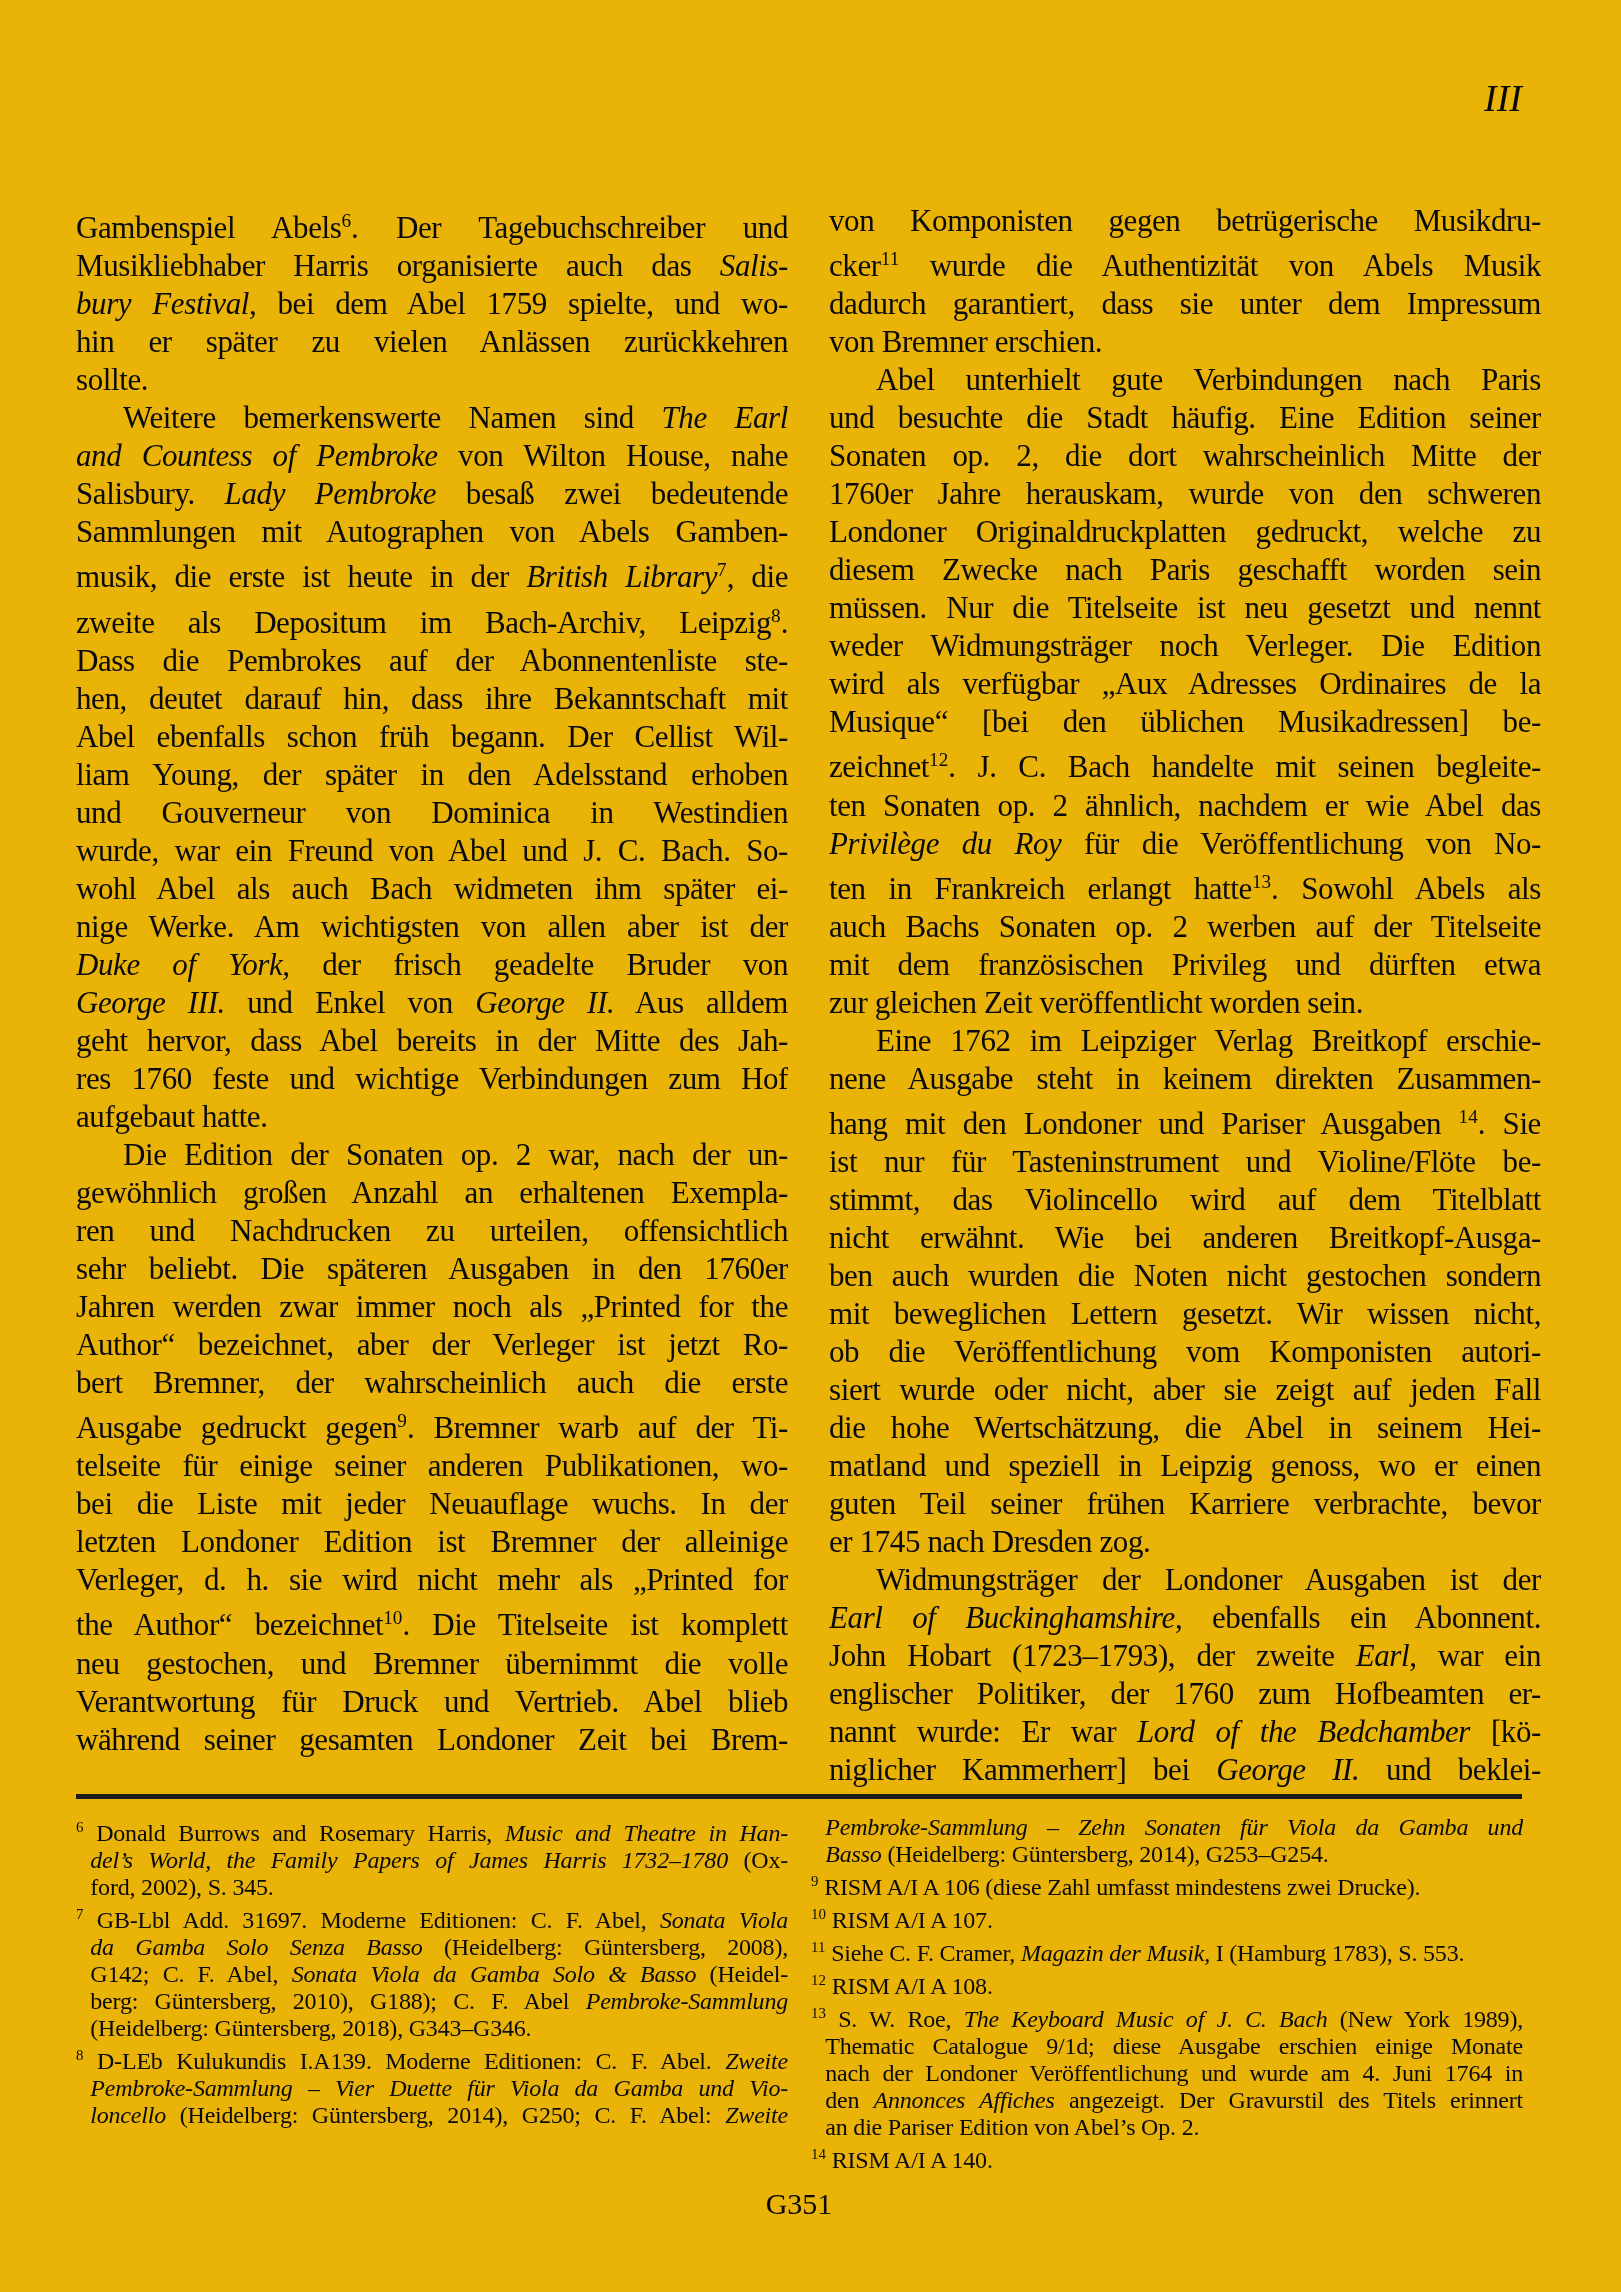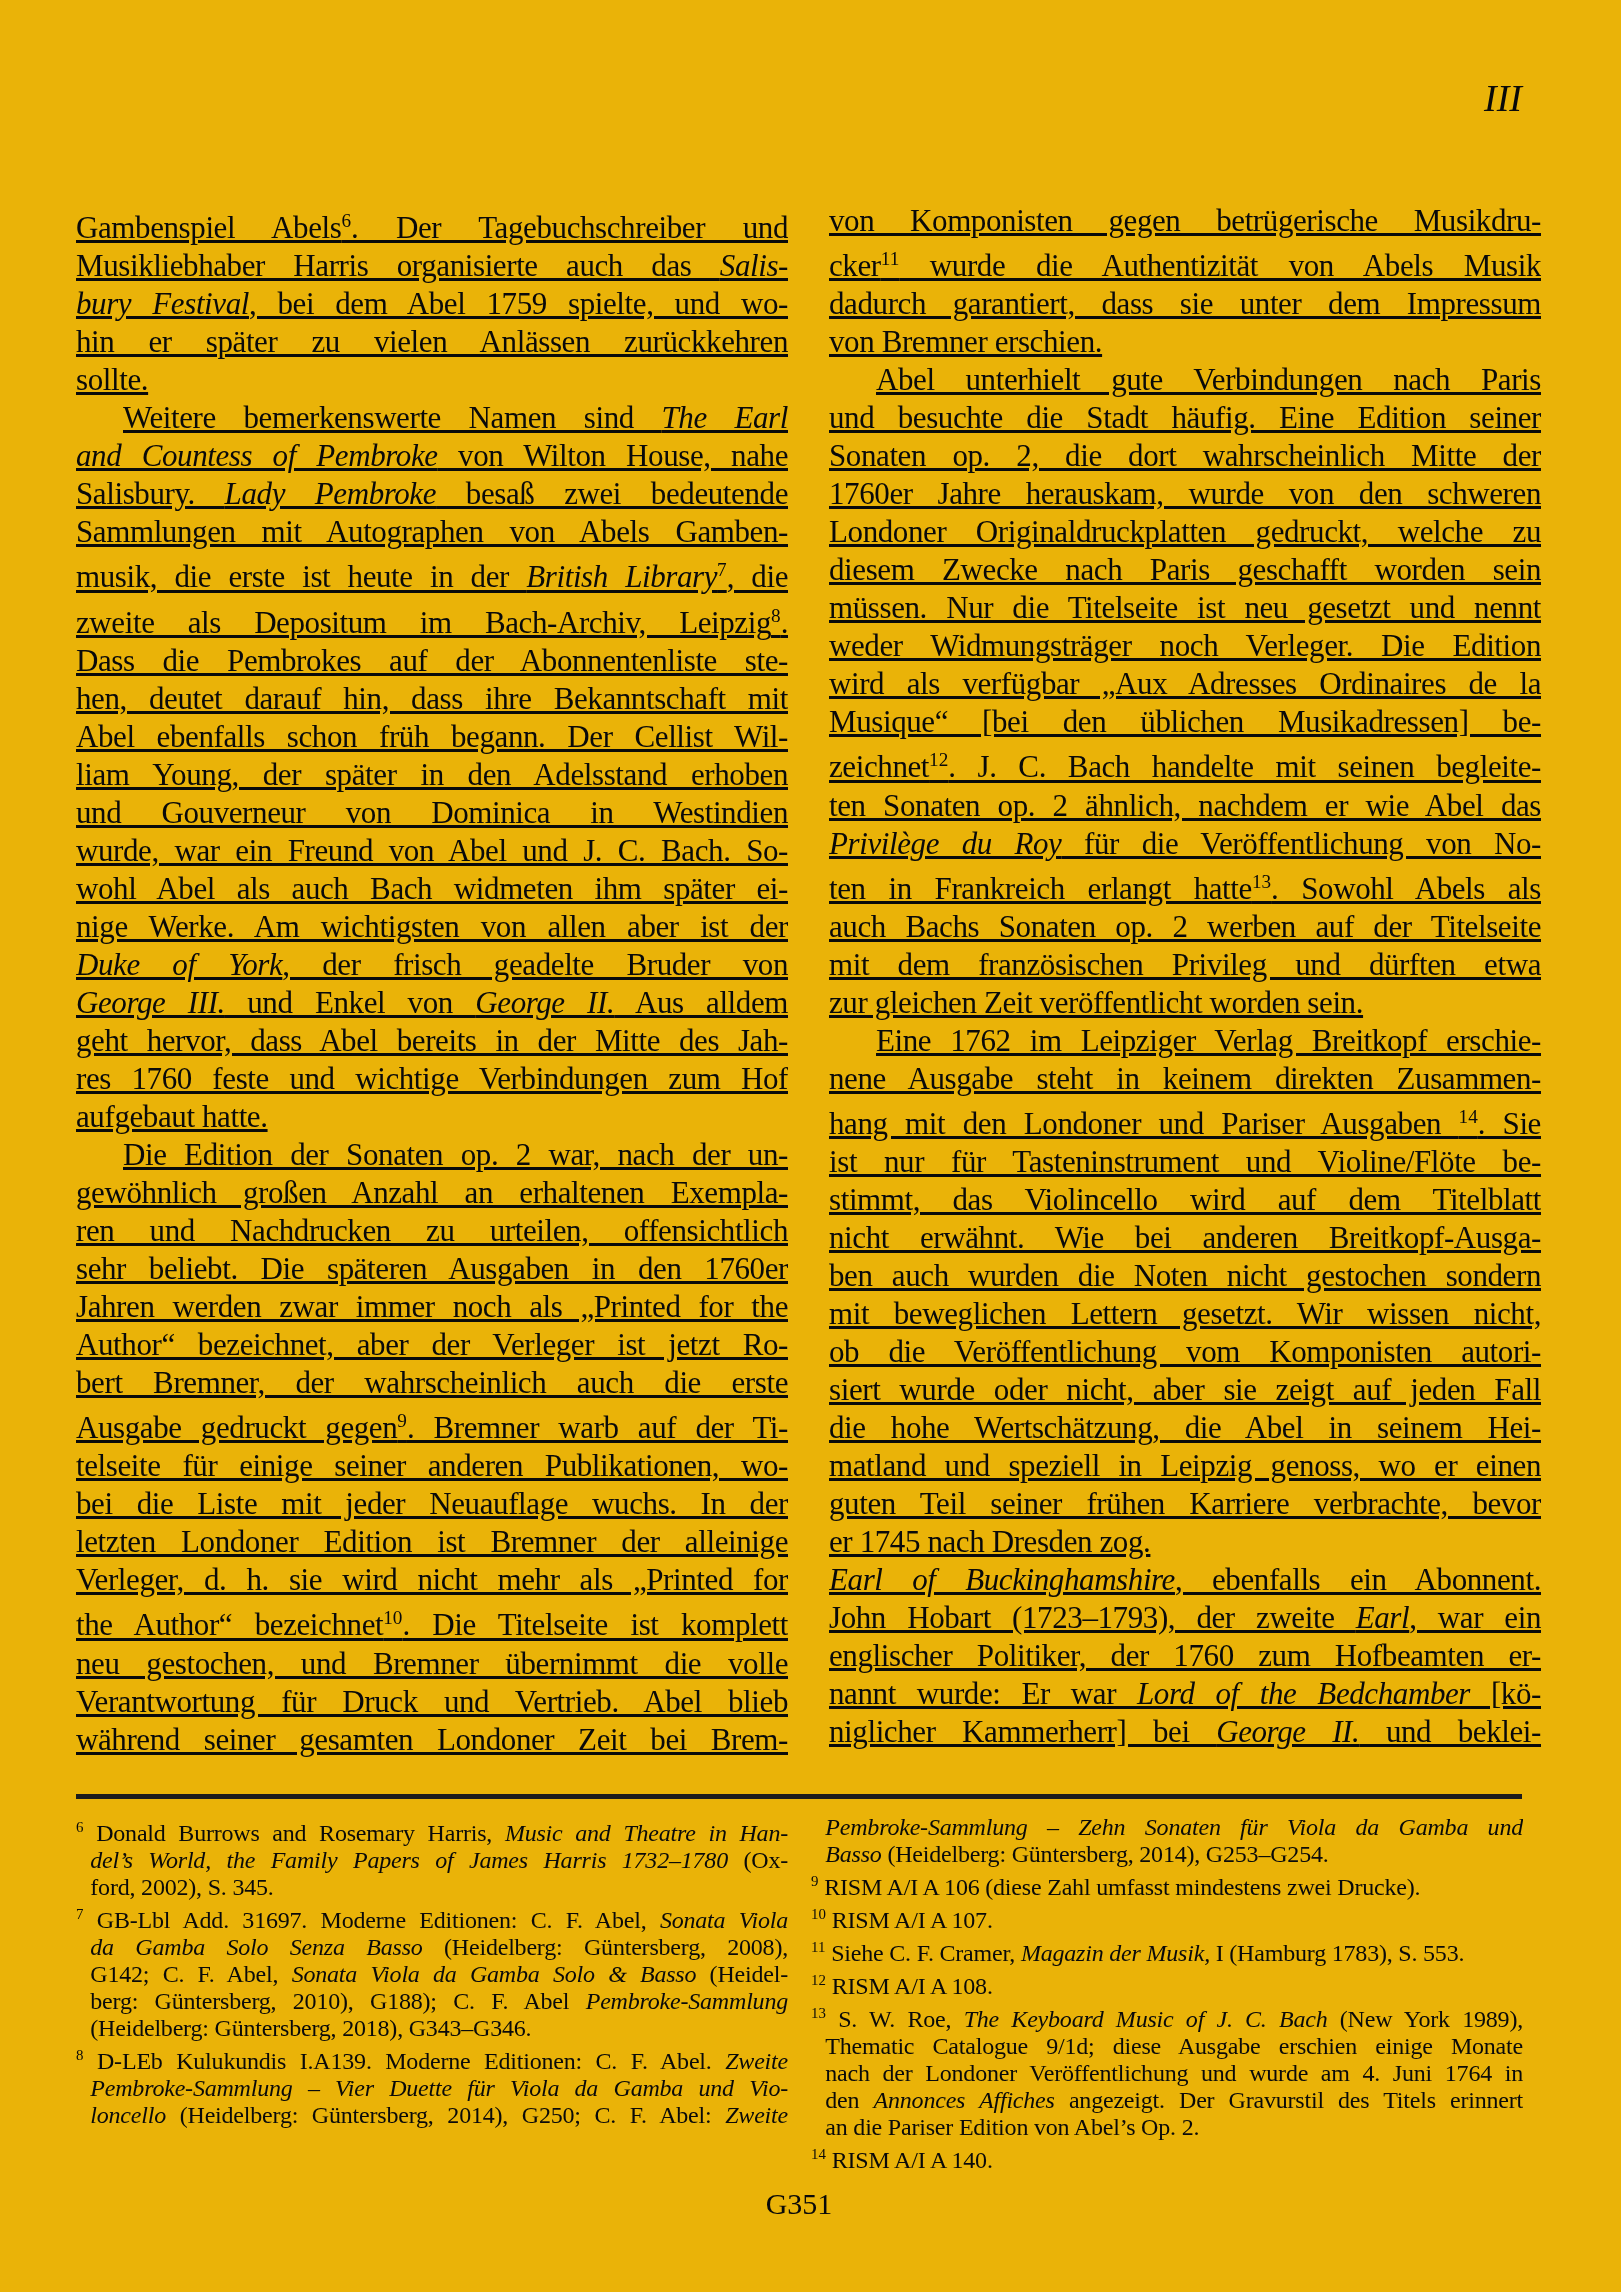--- a/index.html
+++ b/index.html
@@ -6,21 +6,21 @@
   .page{
     position:relative;width:1622px;height:2293px;background:#eab308;
     font-family:"Liberation Serif","DejaVu Serif",serif;color:#0a0a0a;
     overflow:hidden;
   }
   .pagenum{
     position:absolute;top:77px;left:76px;width:1446px;
     text-align:right;font-style:italic;font-size:38px;line-height:43px;
   }
   .col{position:absolute;overflow:hidden;}
-  .col-main{top:202px;width:712px;font-size:31px;line-height:38px;letter-spacing:-0.4px;text-decoration:underline;}
+  .col-main{top:202px;width:712px;font-size:31px;line-height:38px;letter-spacing:-0.4px;}
   #col-left{left:76px;}
   #col-right{left:829px;}
   .col-fn{top:1814px;width:712px;font-size:24px;line-height:27px;letter-spacing:-0.2px;}
   #fn-left{left:76px;}
   #fn-right{left:811px;}
   .para{margin:0;padding:0;}
   .line{
     white-space:nowrap;text-align:justify;
     text-align-last:justify;-moz-text-align-last:justify;
   }
@@ -128,20 +128,21 @@
         <div class="line"><span>ben auch wurden die Noten nicht gestochen sondern</span></div>
         <div class="line"><span>mit beweglichen Lettern gesetzt. Wir wissen nicht,</span></div>
         <div class="line"><span>ob die Veröffentlichung vom Komponisten autori-</span></div>
         <div class="line"><span>siert wurde oder nicht, aber sie zeigt auf jeden Fall</span></div>
         <div class="line"><span>die hohe Wertschätzung, die Abel in seinem Hei-</span></div>
         <div class="line"><span>matland und speziell in Leipzig genoss, wo er einen</span></div>
         <div class="line"><span>guten Teil seiner frühen Karriere verbrachte, bevor</span></div>
         <div class="line end"><span>er 1745 nach Dresden zog.</span></div>
       </div>
       <div class="para">
+        <div class="line ind"><span>Widmungsträger der Londoner Ausgaben ist der</span></div>
         <div class="line"><span class="i">Earl of Buckinghamshire</span><span>, ebenfalls ein Abonnent.</span></div>
         <div class="line"><span>John Hobart (1723–1793), der zweite </span><span class="i">Earl</span><span>, war ein</span></div>
         <div class="line"><span>englischer Politiker, der 1760 zum Hofbeamten er-</span></div>
         <div class="line"><span>nannt wurde: Er war </span><span class="i">Lord of the Bedchamber</span><span> [kö-</span></div>
         <div class="line"><span>niglicher Kammerherr] bei </span><span class="i">George II.</span><span> und beklei-</span></div>
       </div>
     </div>
 
   <div class="fnrule"></div>
 

